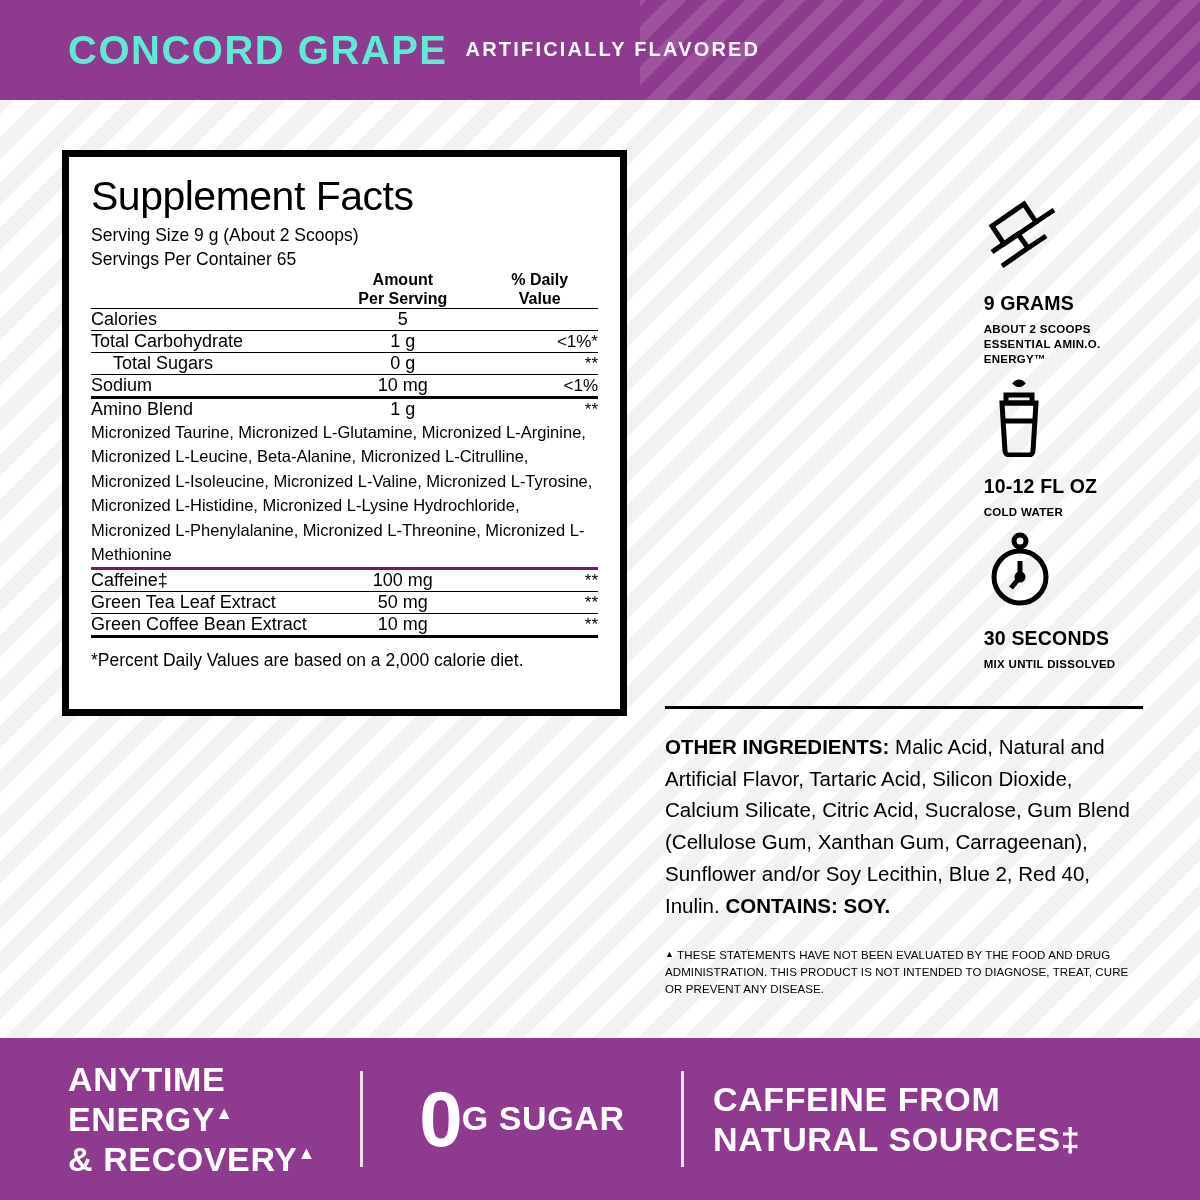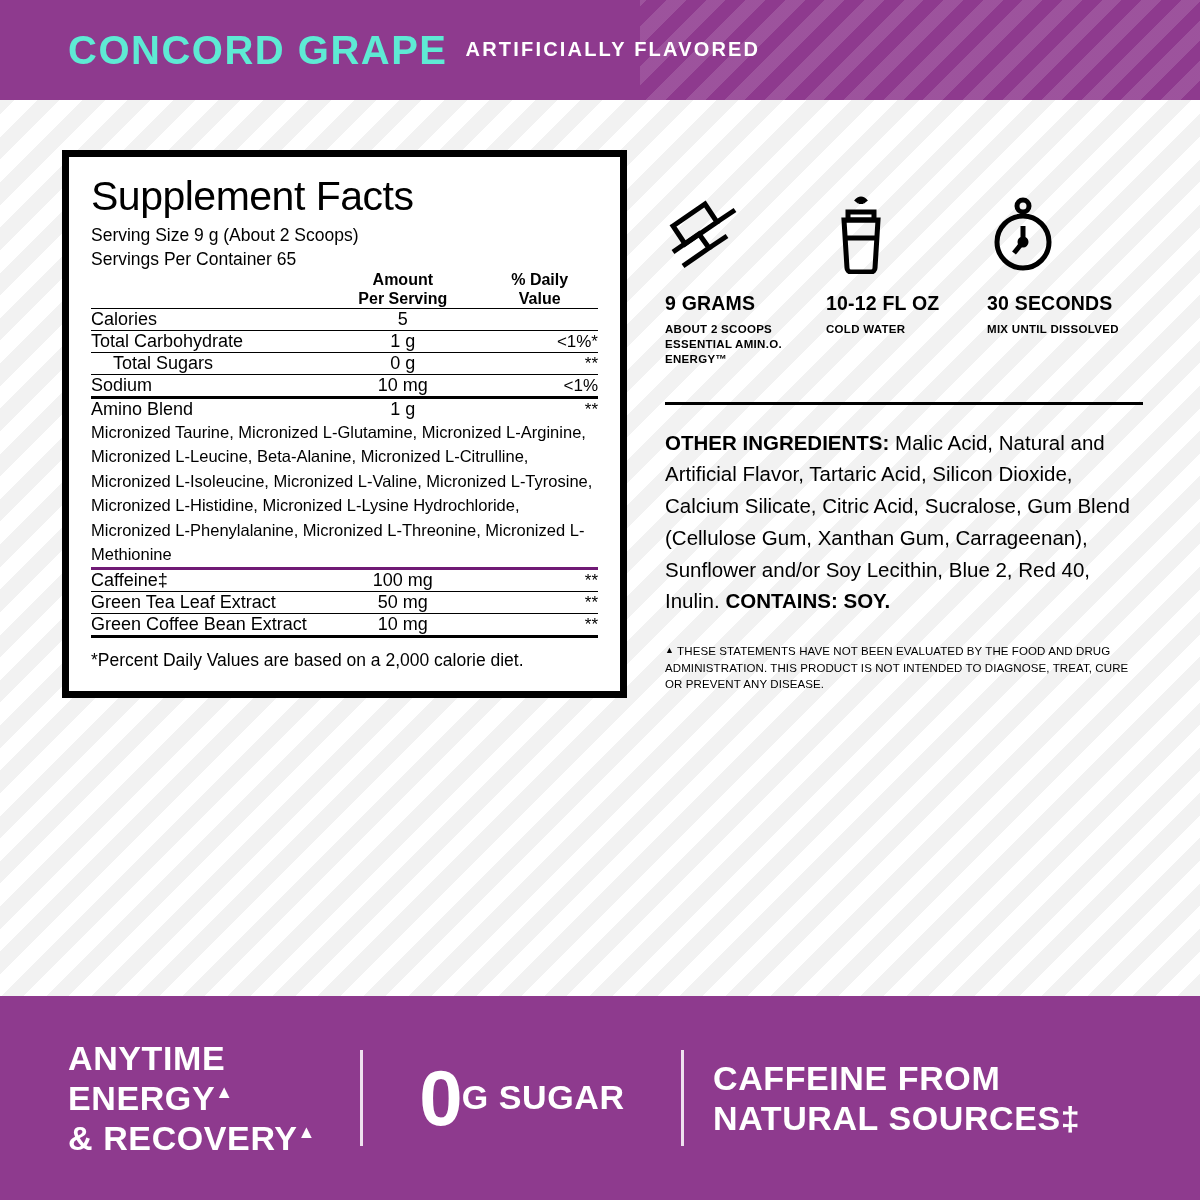--- a/index.html
+++ b/index.html
@@ -62,21 +62,21 @@
     padding-bottom: 2px;
   }
 
   
   .sf-panel {
     position: absolute;
     left: 62px; top: 150px;
     width: 565px;
     background: #ffffff;
     border: 7px solid #000000;
-    padding: 18px 22px 18px 22px;
+    padding: 18px 22px 36px 22px;
   }
   .sf-title {
     font-size: 41px;
     font-weight: normal;
     letter-spacing: -0.5px;
     line-height: 1.05;
     margin-bottom: 6px;
   }
   .sf-serving {
     font-size: 17.5px;
@@ -125,22 +125,23 @@
   }
 
   
   .right-col {
     position: absolute;
     left: 665px; top: 196px;
     width: 478px;
   }
   .usage {
     display: flex;
-    gap: 5px;
-    align-items: flex-start;
+    gap: 11px;
+    align-items: flex-end;
+    flex-direction: column;
   }
   .usage-item { width: 33.33%; }
   .usage-icon { height: 78px; display: flex; align-items: flex-end; }
   .usage-title {
     font-size: 19.5px;
     font-weight: bold;
     letter-spacing: 0.2px;
     margin-top: 18px;
     white-space: nowrap;
   }
@@ -170,21 +171,21 @@
     line-height: 1.45;
     letter-spacing: 0.1px;
     text-transform: uppercase;
   }
   .tri { font-size: 9px; vertical-align: 2px; }
 
   
   .footer {
     position: absolute;
     left: 0; bottom: 0;
-    width: 1200px; height: 204px;
+    width: 1200px; height: 162px;
     background: #8e3a8e;
     display: flex;
     align-items: center;
   }
   .footer-cell {
     color: #ffffff;
     display: flex;
     align-items: center;
     height: 100%;
   }

